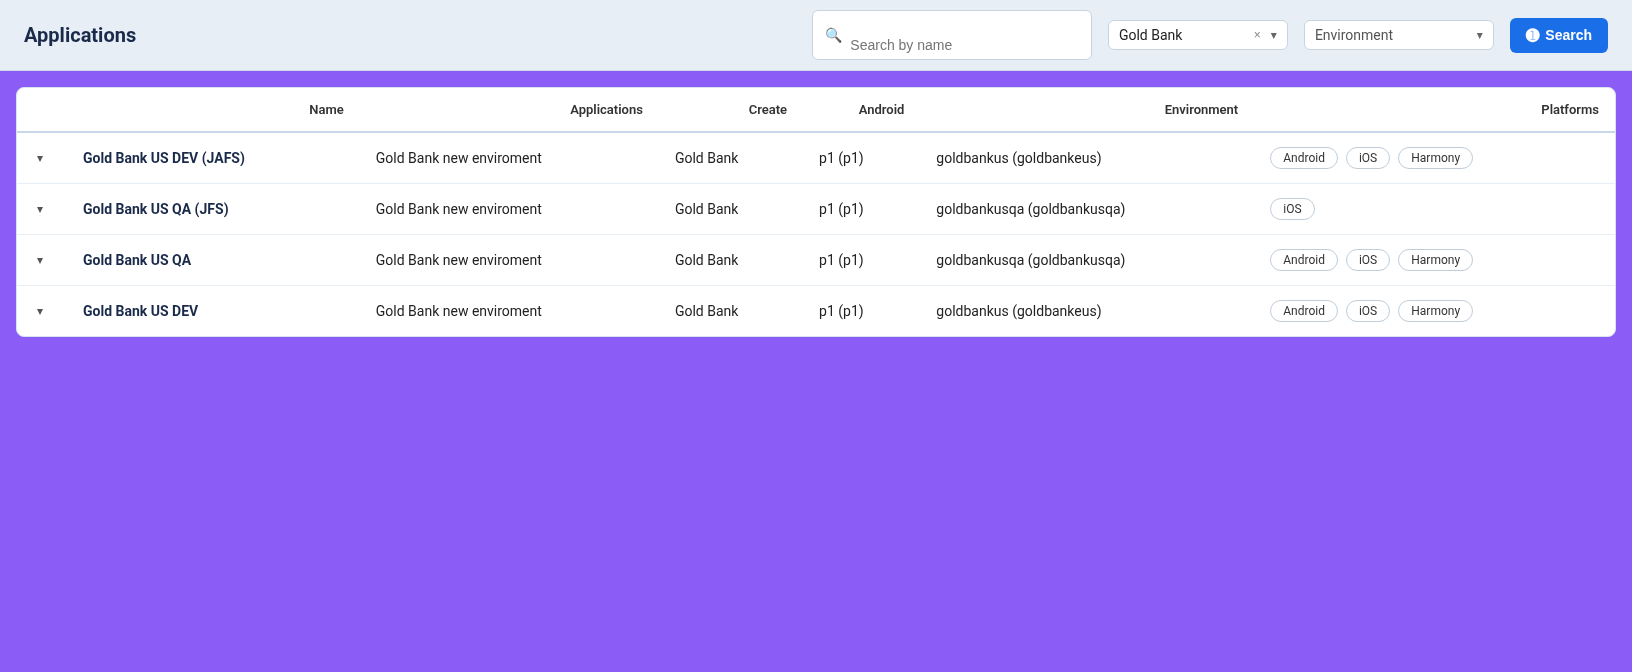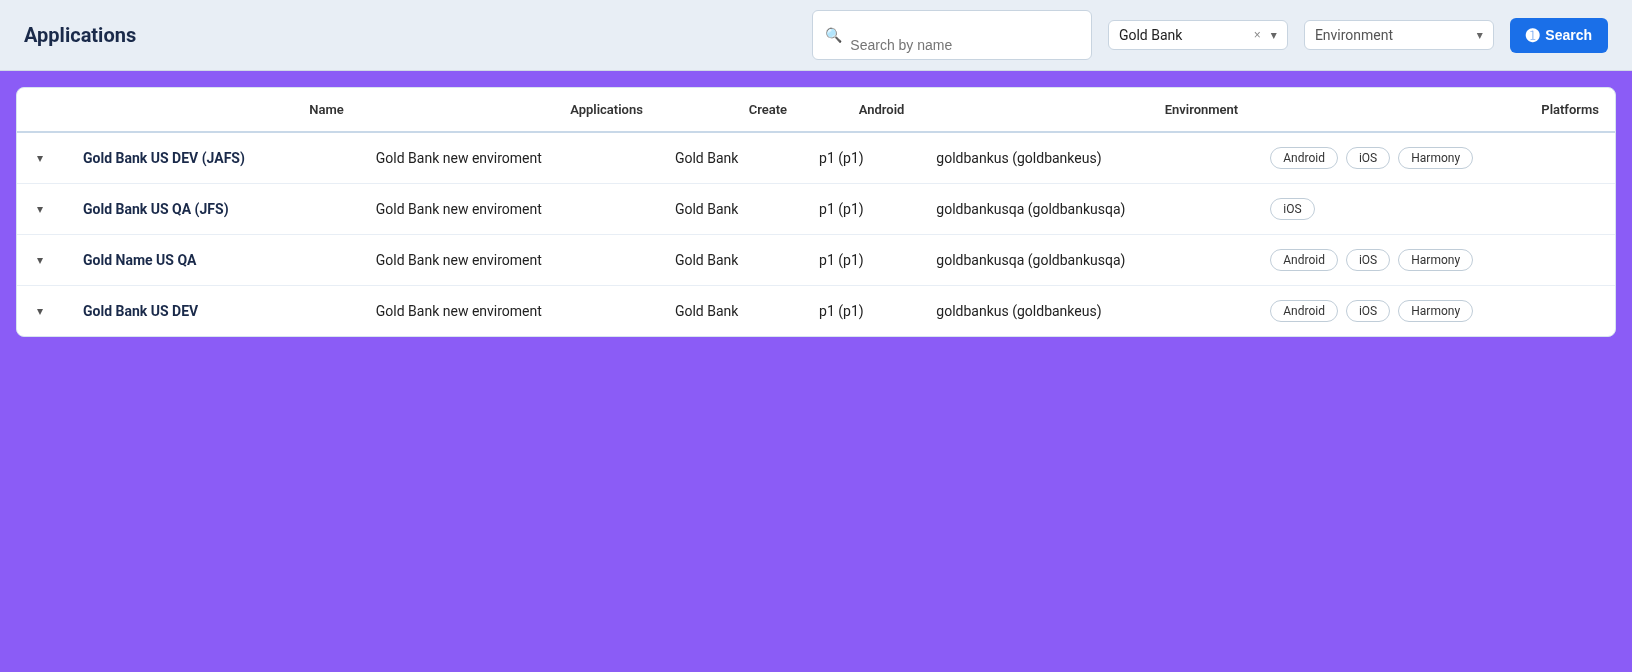--- a/index.html
+++ b/index.html
@@ -222,21 +222,21 @@
             <td>p1 (p1)</td>
             <td>goldbankusqa (goldbankusqa)</td>
             <td>
               <div class="platforms-cell">
                 <span class="platform-badge">iOS</span>
               </div>
             </td>
           </tr>
           <tr>
             <td><button class="expand-btn">▾</button></td>
-            <td class="row-name">Gold Name US QA</td>
+            <td class="row-name">Gold Bank US QA</td>
             <td>Gold Bank new enviroment</td>
             <td>Gold Bank</td>
             <td>p1 (p1)</td>
             <td>goldbankusqa (goldbankusqa)</td>
             <td>
               <div class="platforms-cell">
                 <span class="platform-badge">Android</span>
                 <span class="platform-badge">iOS</span>
                 <span class="platform-badge">Harmony</span>
               </div>

